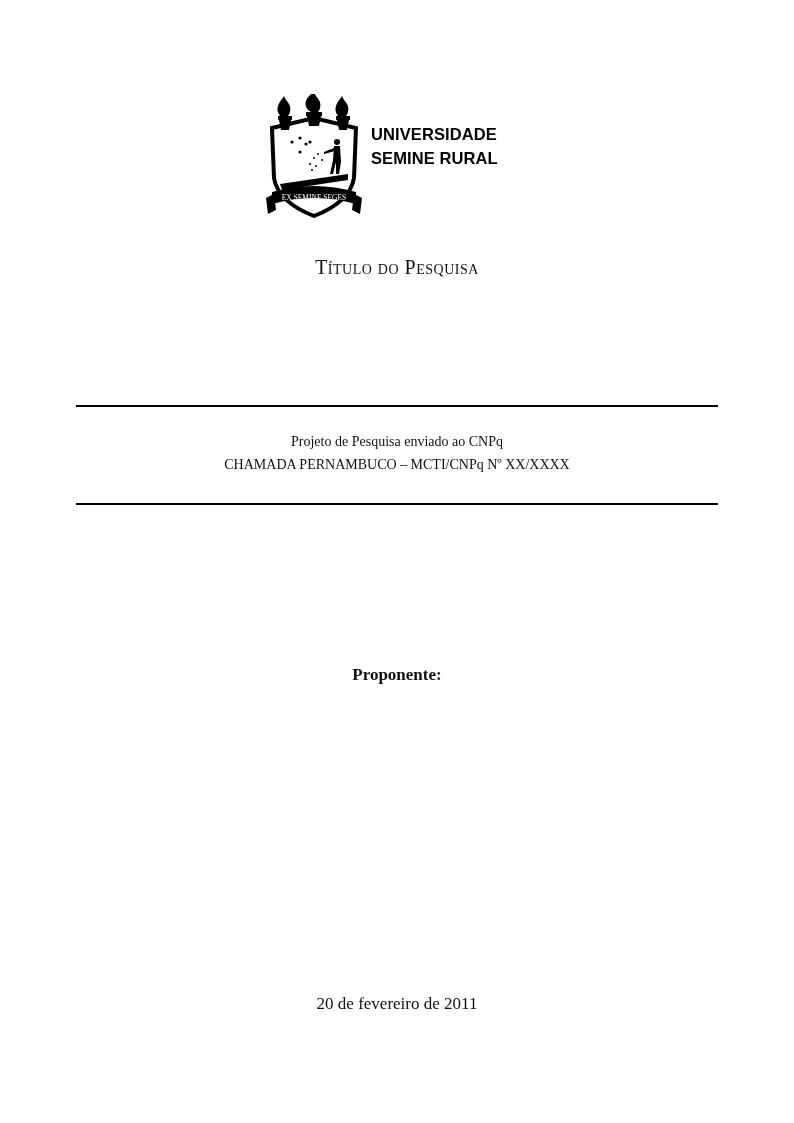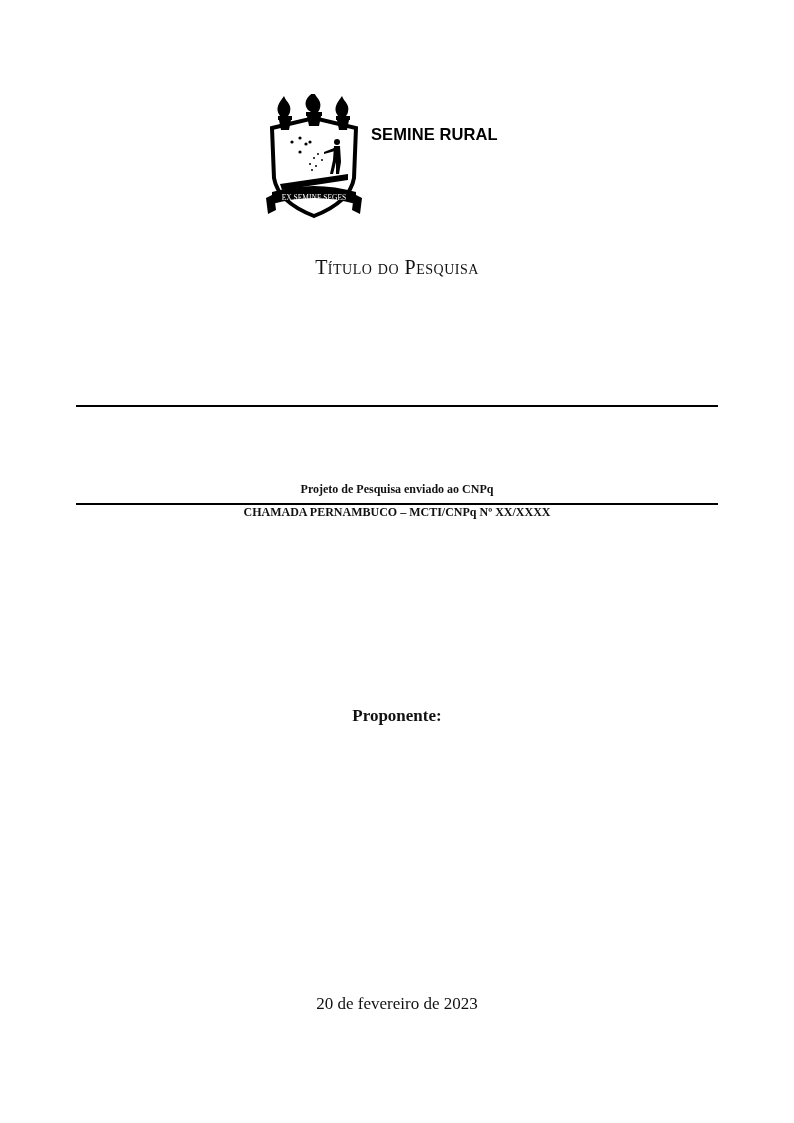--- a/index.html
+++ b/index.html
@@ -12,24 +12,24 @@
   .logo-text { position: absolute; left: 105px; top: 28px;
                font-family: "Liberation Sans", "DejaVu Sans", sans-serif;
                font-weight: bold; font-size: 16.5px; line-height: 24px; color: #000;
                letter-spacing: 0.1px; }
   .logo-text div { white-space: nowrap; }
 
   .title { top: 256px; font-size: 20px; font-variant: small-caps; letter-spacing: 0.5px; }
 
   .rule { position: absolute; left: 76px; width: 642px; height: 2px; background: #000; }
 
-  .subtitle { top: 430px; font-weight: bold; font-size: 12px; line-height: 23px; margin-top: 48px; }
+  .subtitle { top: 430px; font-weight: normal; font-size: 14px; line-height: 23px; }
 
   .prop { top: 664px; font-size: 17px; line-height: 21px; }
-  .prop .bold { font-weight: bold; margin-top: 41px; }
+  .prop .bold { font-weight: bold; }
 
   .date { top: 994px; font-size: 17px; }
 </style>
 </head>
 <body>
 
 <div class="logo">
   <svg width="96" height="126" viewBox="0 0 96 126">
 
     <g fill="#000">
@@ -67,32 +67,33 @@
     </g>
 
     <path d="M14 90 L82 80 L82 86 L16 96 Z" fill="#000"></path>
 
     <path d="M6 98 Q48 86 90 98 L90 110 Q48 98 6 110 Z" fill="#000"></path>
     <path d="M0 104 L8 100 L10 116 L2 120 Z" fill="#000"></path>
     <path d="M96 104 L88 100 L86 116 L94 120 Z" fill="#000"></path>
     <text x="48" y="106" text-anchor="middle" font-size="7.5" fill="#fff" font-family="Liberation Serif, serif">EX SEMINE SEGES</text>
   </svg>
   <div class="logo-text">
+    <div>UNIVERSIDADE</div>
     <div>SEMINE RURAL</div>
   </div>
 </div>
 
 <div class="abs center title">Título do Pesquisa</div>
 
 <div class="rule" style="top:405px;"></div>
 
 <div class="abs center subtitle">
   <div>Projeto de Pesquisa enviado ao CNPq</div>
   <div>CHAMADA PERNAMBUCO – MCTI/CNPq Nº XX/XXXX</div>
 </div>
 
 <div class="rule" style="top:503px;"></div>
 
 <div class="abs center prop">
   <div class="bold">Proponente:</div>
 </div>
 
-<div class="abs center date">20 de fevereiro de 2023</div>
+<div class="abs center date">20 de fevereiro de 2011</div>
 
 </body></html>

